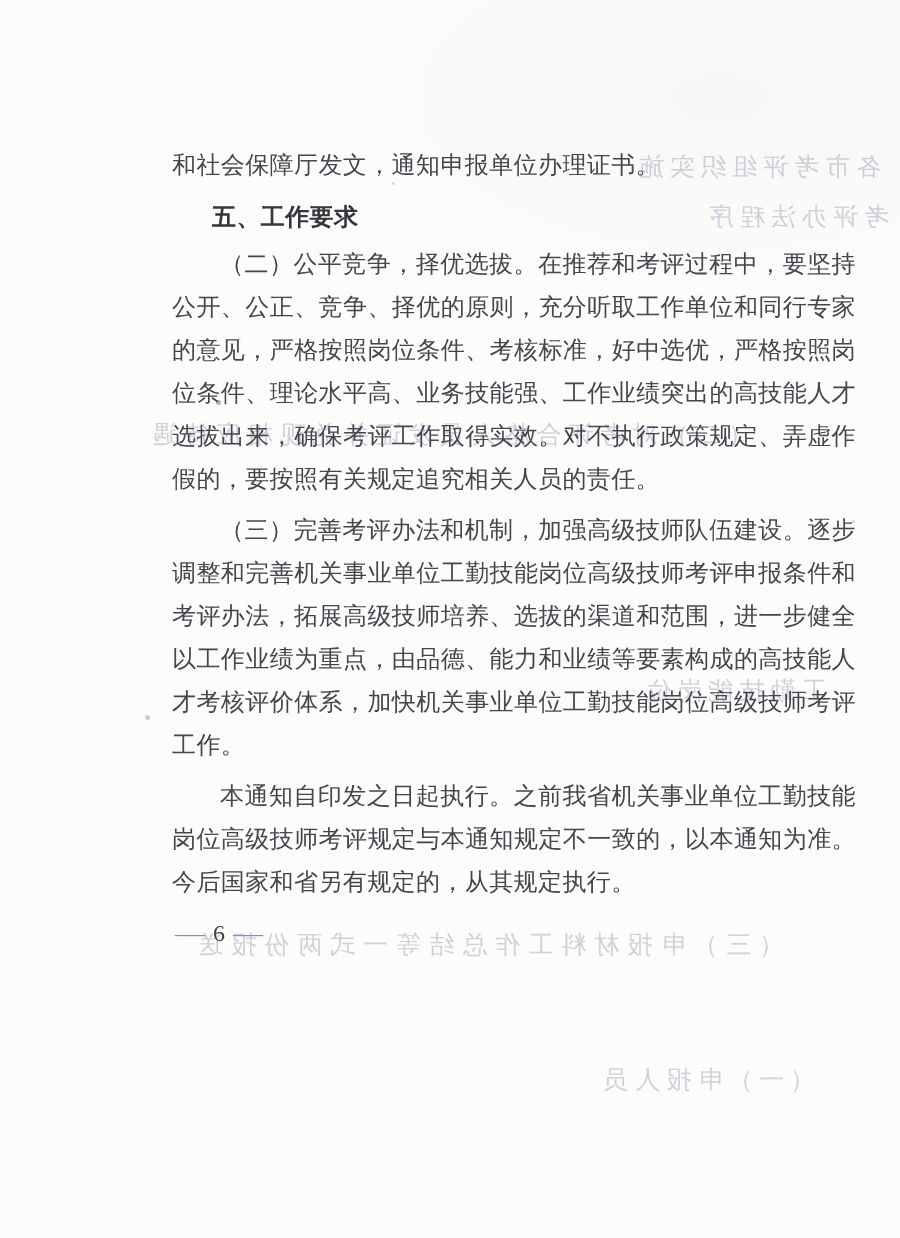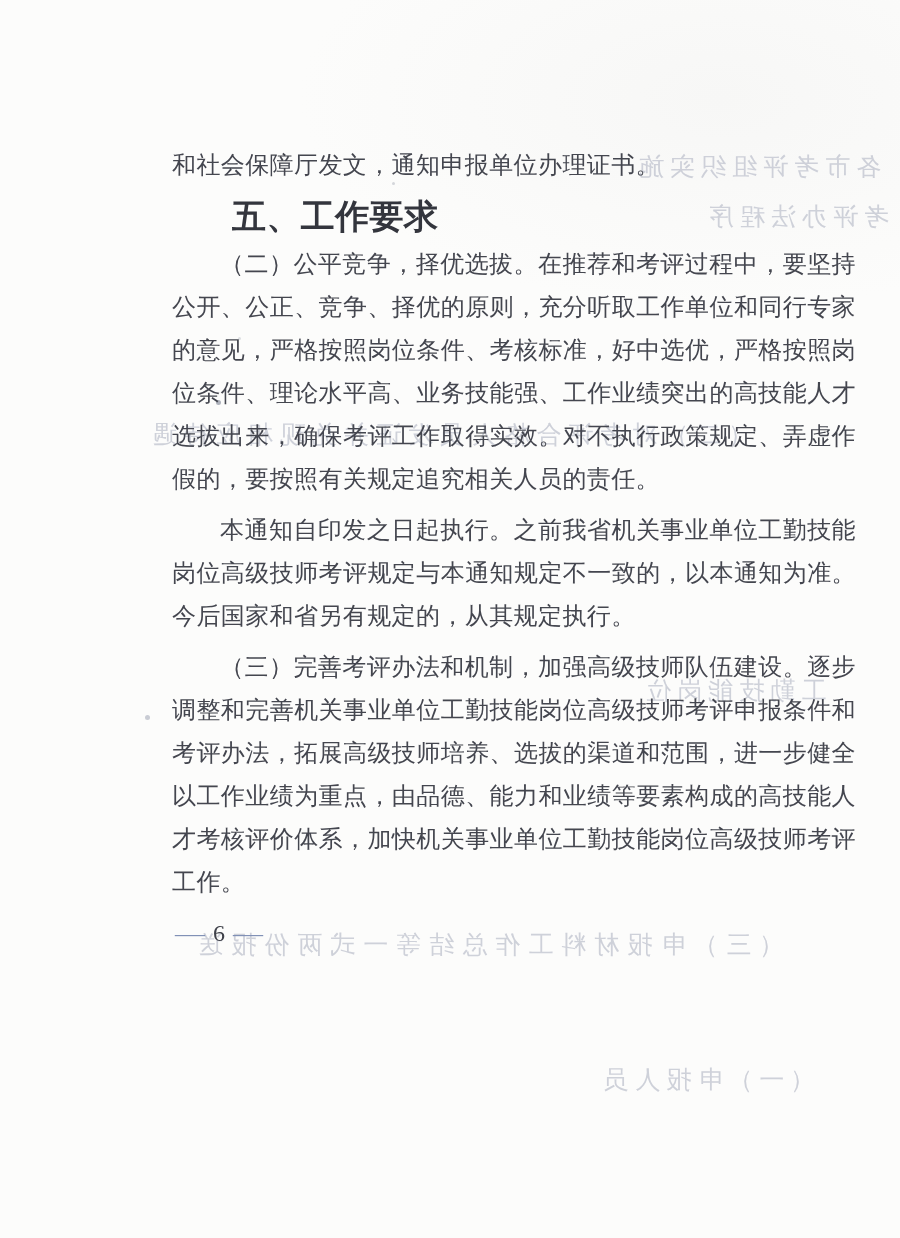--- a/index.html
+++ b/index.html
@@ -58,21 +58,21 @@
     line-height: 43px;
     letter-spacing: 0.4px;
     text-align: justify;
   }
   .content p { margin: 8px; width: 684px; }
   .intro { text-indent: 0; }
   .heading {
     margin: 5px 0 0 0;
     font-family: "Liberation Sans", "DejaVu Sans", sans-serif;
     font-weight: 700;
-    font-size: 34px;
+    font-size: 24px;
     line-height: 43px;
     color: #33353d;
     text-indent: 2em;
     width: 684px;
   }
   .para { text-indent: 2em; margin-top: 5px !important; }
   .para + .para { margin-top: 7px !important; }
   
   .pageno {
     margin-top: 1px;
@@ -97,22 +97,22 @@
   <div class="ghost g4">工勤技能岗位</div>
   <div class="ghost g5">（三）申报材料工作总结等一式两份报送</div>
   <div class="ghost g6">（一）申报人员</div>
 
   <div class="speck"></div>
 
   <div class="content">
     <p class="intro">和社会保障厅发文，通知申报单位办理证书。</p>
     <h2 class="heading">五、工作要求</h2>
     <p class="para">（二）公平竞争，择优选拔。在推荐和考评过程中，要坚持公开、公正、竞争、择优的原则，充分听取工作单位和同行专家的意见，严格按照岗位条件、考核标准，好中选优，严格按照岗位条件、理论水平高、业务技能强、工作业绩突出的高技能人才选拔出来，确保考评工作取得实效。对不执行政策规定、弄虚作假的，要按照有关规定追究相关人员的责任。</p>
+    <p class="para">（三）完善考评办法和机制，加强高级技师队伍建设。逐步调整和完善机关事业单位工勤技能岗位高级技师考评申报条件和考评办法，拓展高级技师培养、选拔的渠道和范围，进一步健全以工作业绩为重点，由品德、能力和业绩等要素构成的高技能人才考核评价体系，加快机关事业单位工勤技能岗位高级技师考评工作。</p>
     <p class="para">本通知自印发之日起执行。之前我省机关事业单位工勤技能岗位高级技师考评规定与本通知规定不一致的，以本通知为准。今后国家和省另有规定的，从其规定执行。</p>
-    <p class="para">（三）完善考评办法和机制，加强高级技师队伍建设。逐步调整和完善机关事业单位工勤技能岗位高级技师考评申报条件和考评办法，拓展高级技师培养、选拔的渠道和范围，进一步健全以工作业绩为重点，由品德、能力和业绩等要素构成的高技能人才考核评价体系，加快机关事业单位工勤技能岗位高级技师考评工作。</p>
 
     <div class="pageno">
       <span class="dash">—</span>
       <span class="num">6</span>
       <span class="dash">—</span>
     </div>
   </div>
 
 </div>
 

